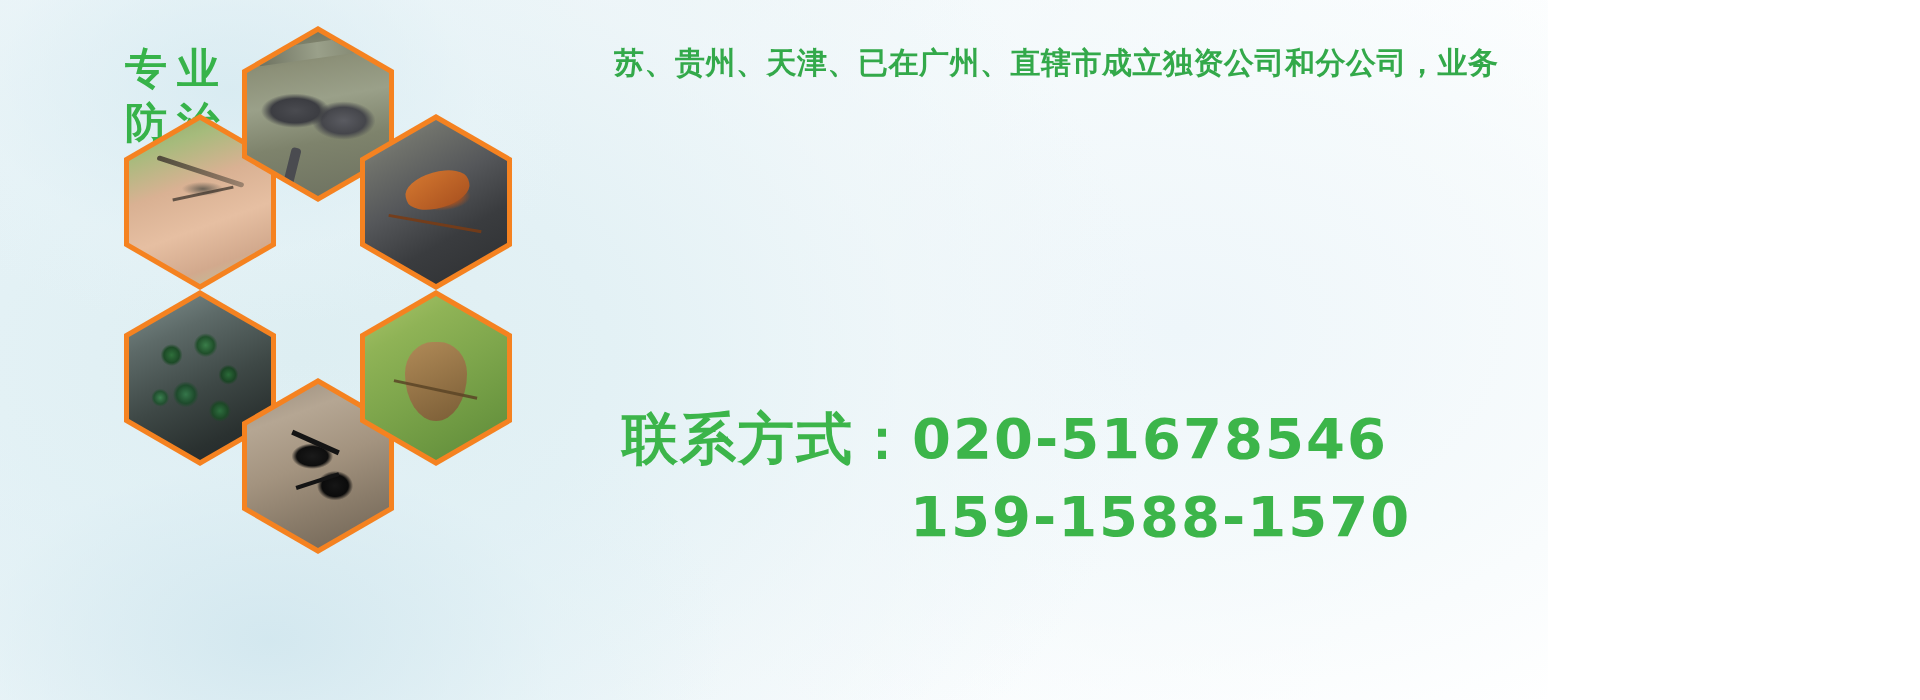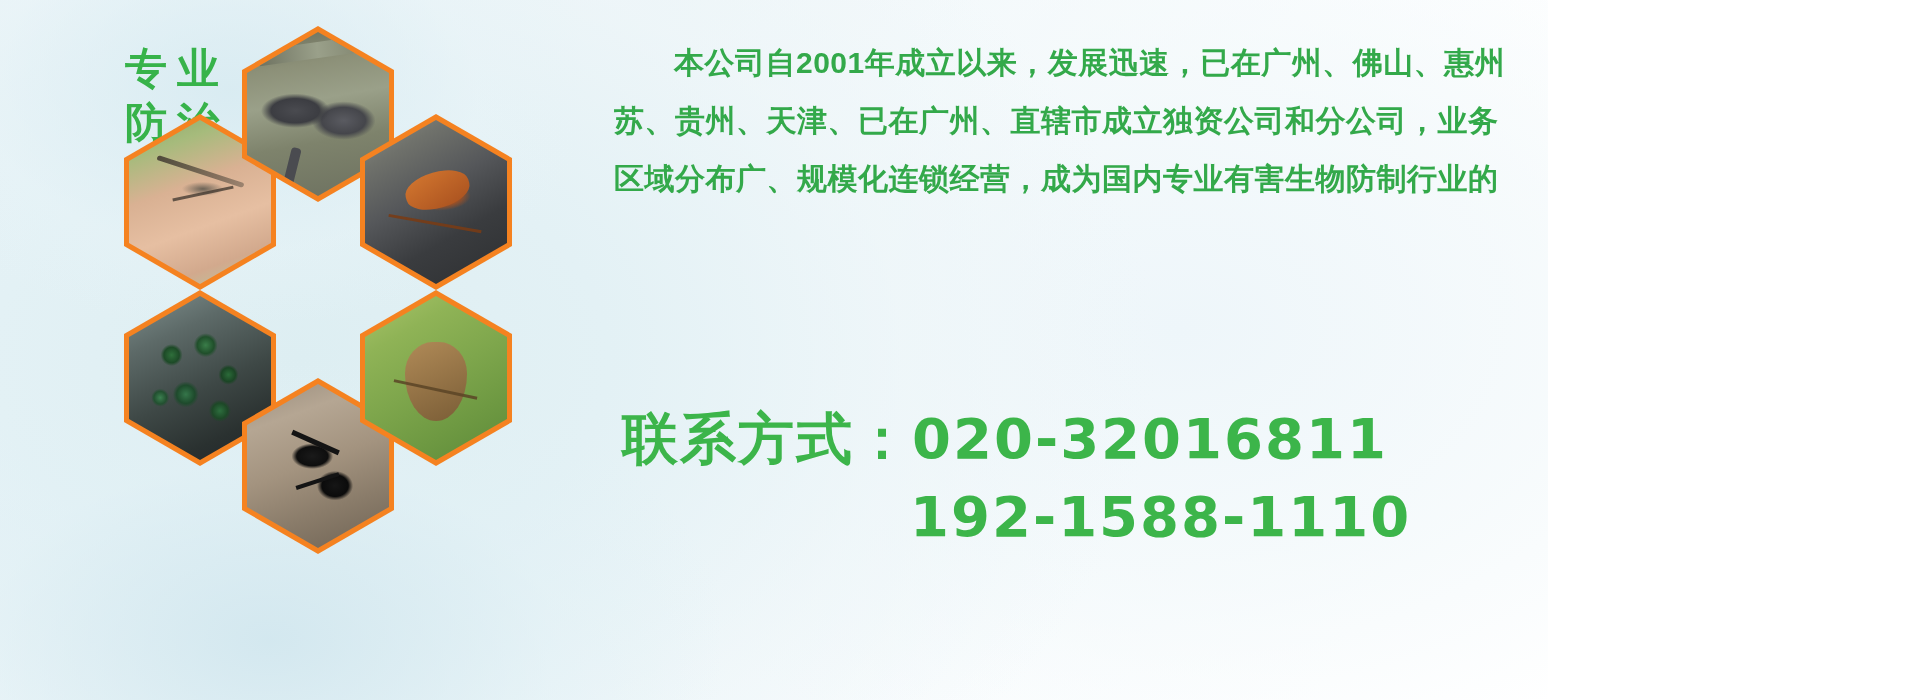--- a/index.html
+++ b/index.html
@@ -321,23 +321,21 @@
     </div>
 
     <div id="hex-center">
       <div class="slogan-line">专业</div>
       <div class="slogan-line">防治</div>
     </div>
 
   </div>
 
   <div id="copy-block">
-    <div class="para-line indented">本公司自2001年成立以来，发展迅速，已在广州、佛山、惠州</div>
     <div class="para-line">苏、贵州、天津、已在广州、直辖市成立独资公司和分公司，业务</div>
-    <div class="para-line">区域分布广、规模化连锁经营，成为国内专业有害生物防制行业的</div>
   </div>
 
   <div id="contact-block">
-    <div class="contact-line">联系方式：020-32016811</div>
-    <div class="contact-line second">192-1588-1110</div>
+    <div class="contact-line">联系方式：020-51678546</div>
+    <div class="contact-line second">159-1588-1570</div>
   </div>
 
 </div>
 
 </body></html>

